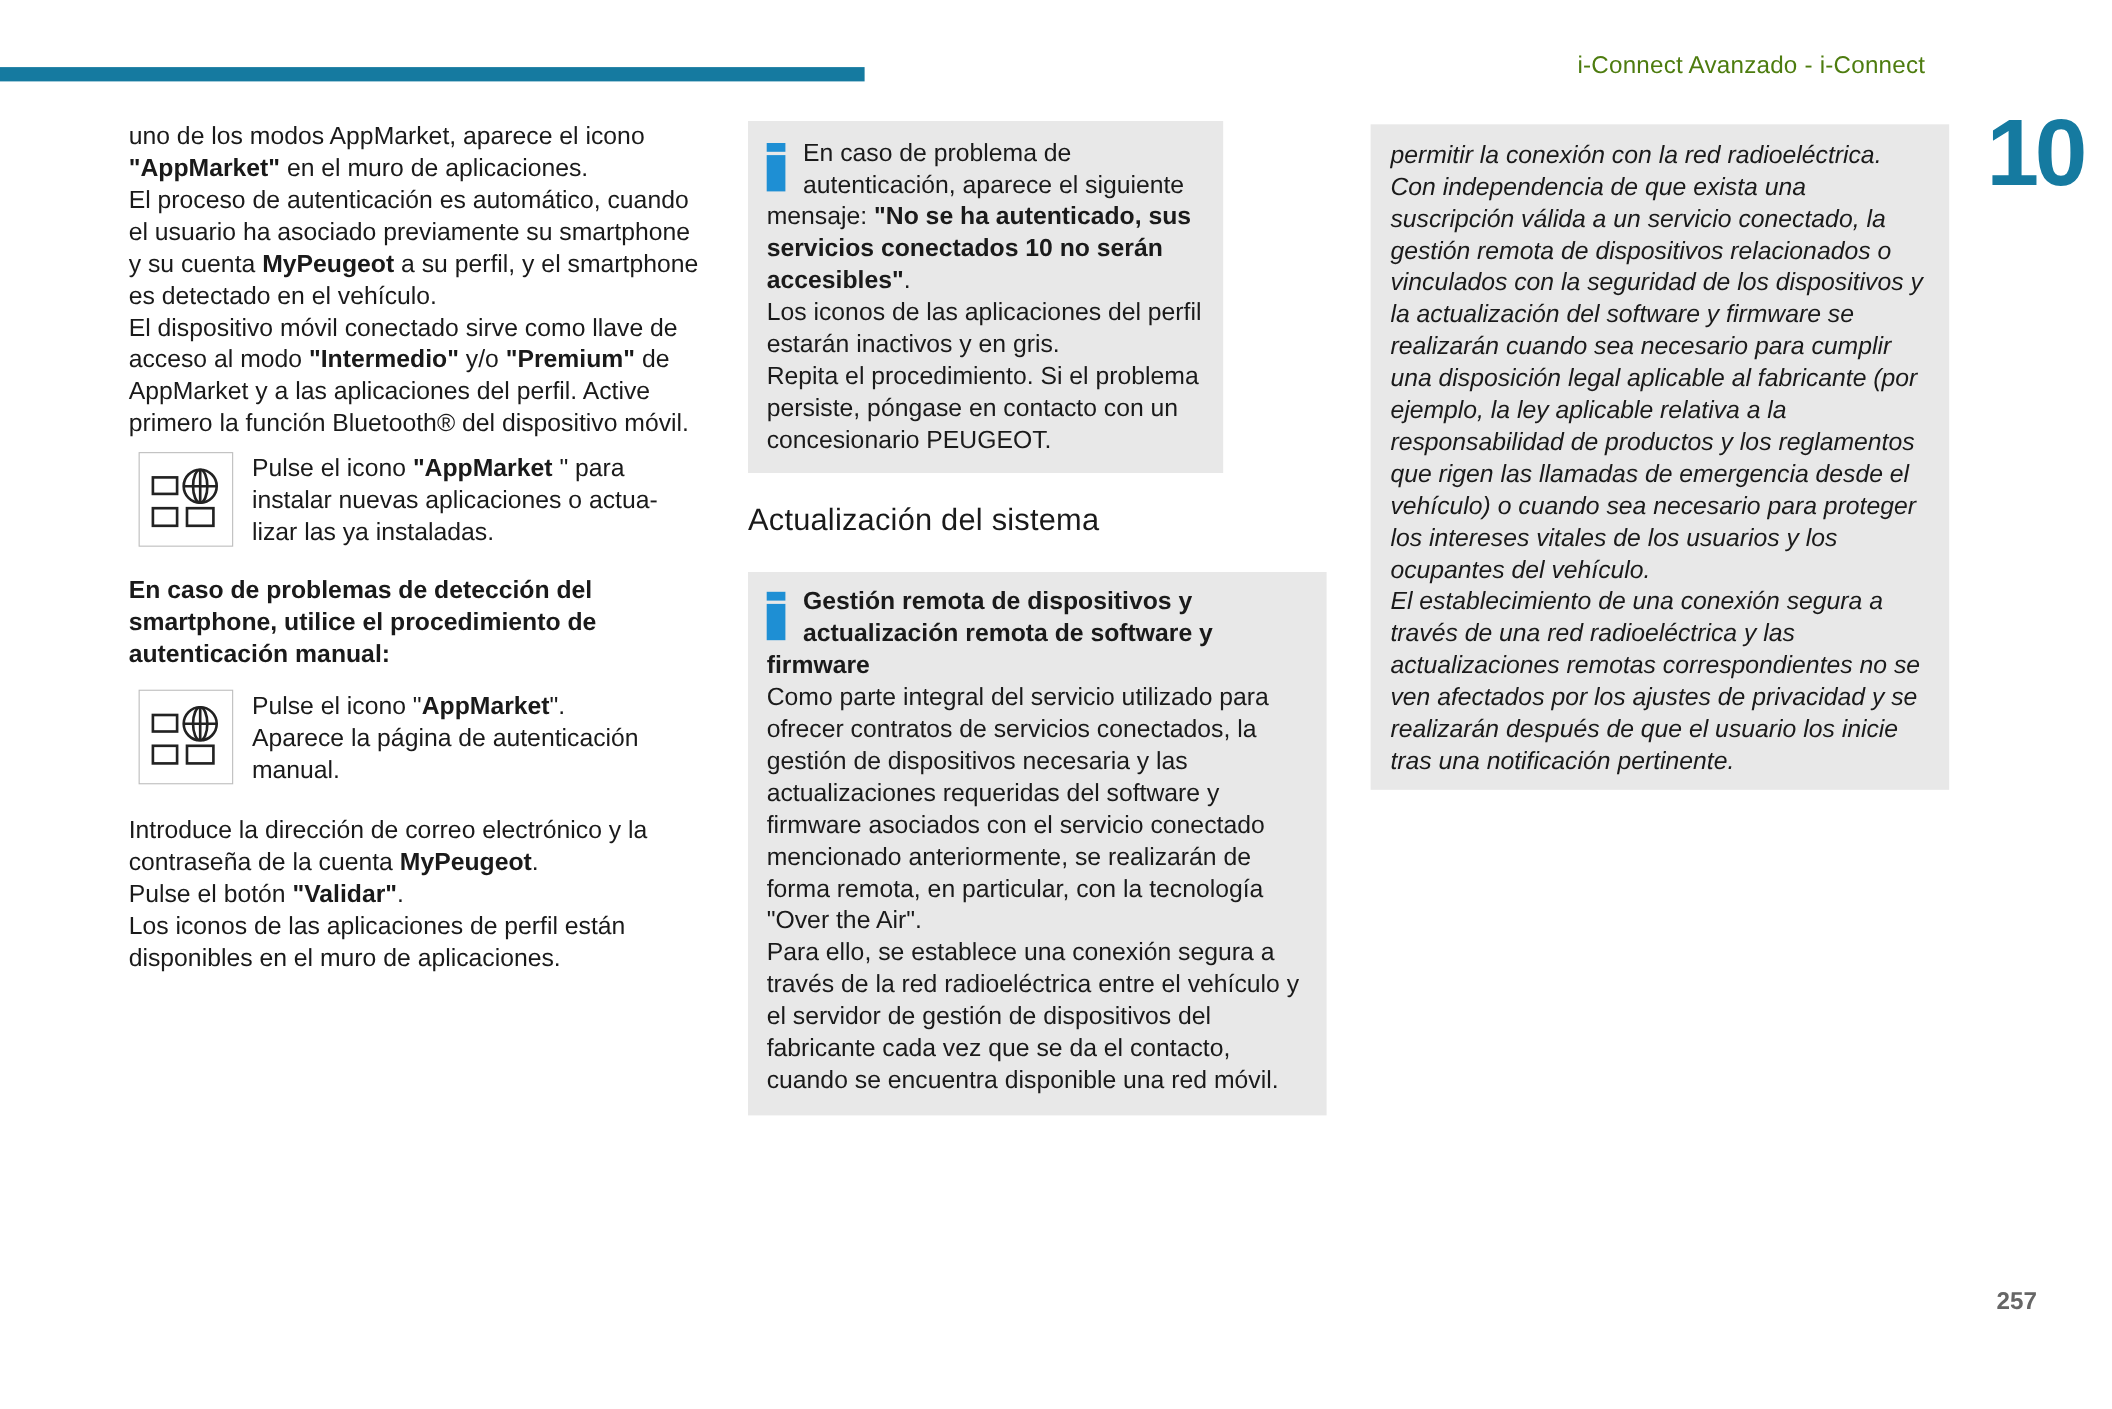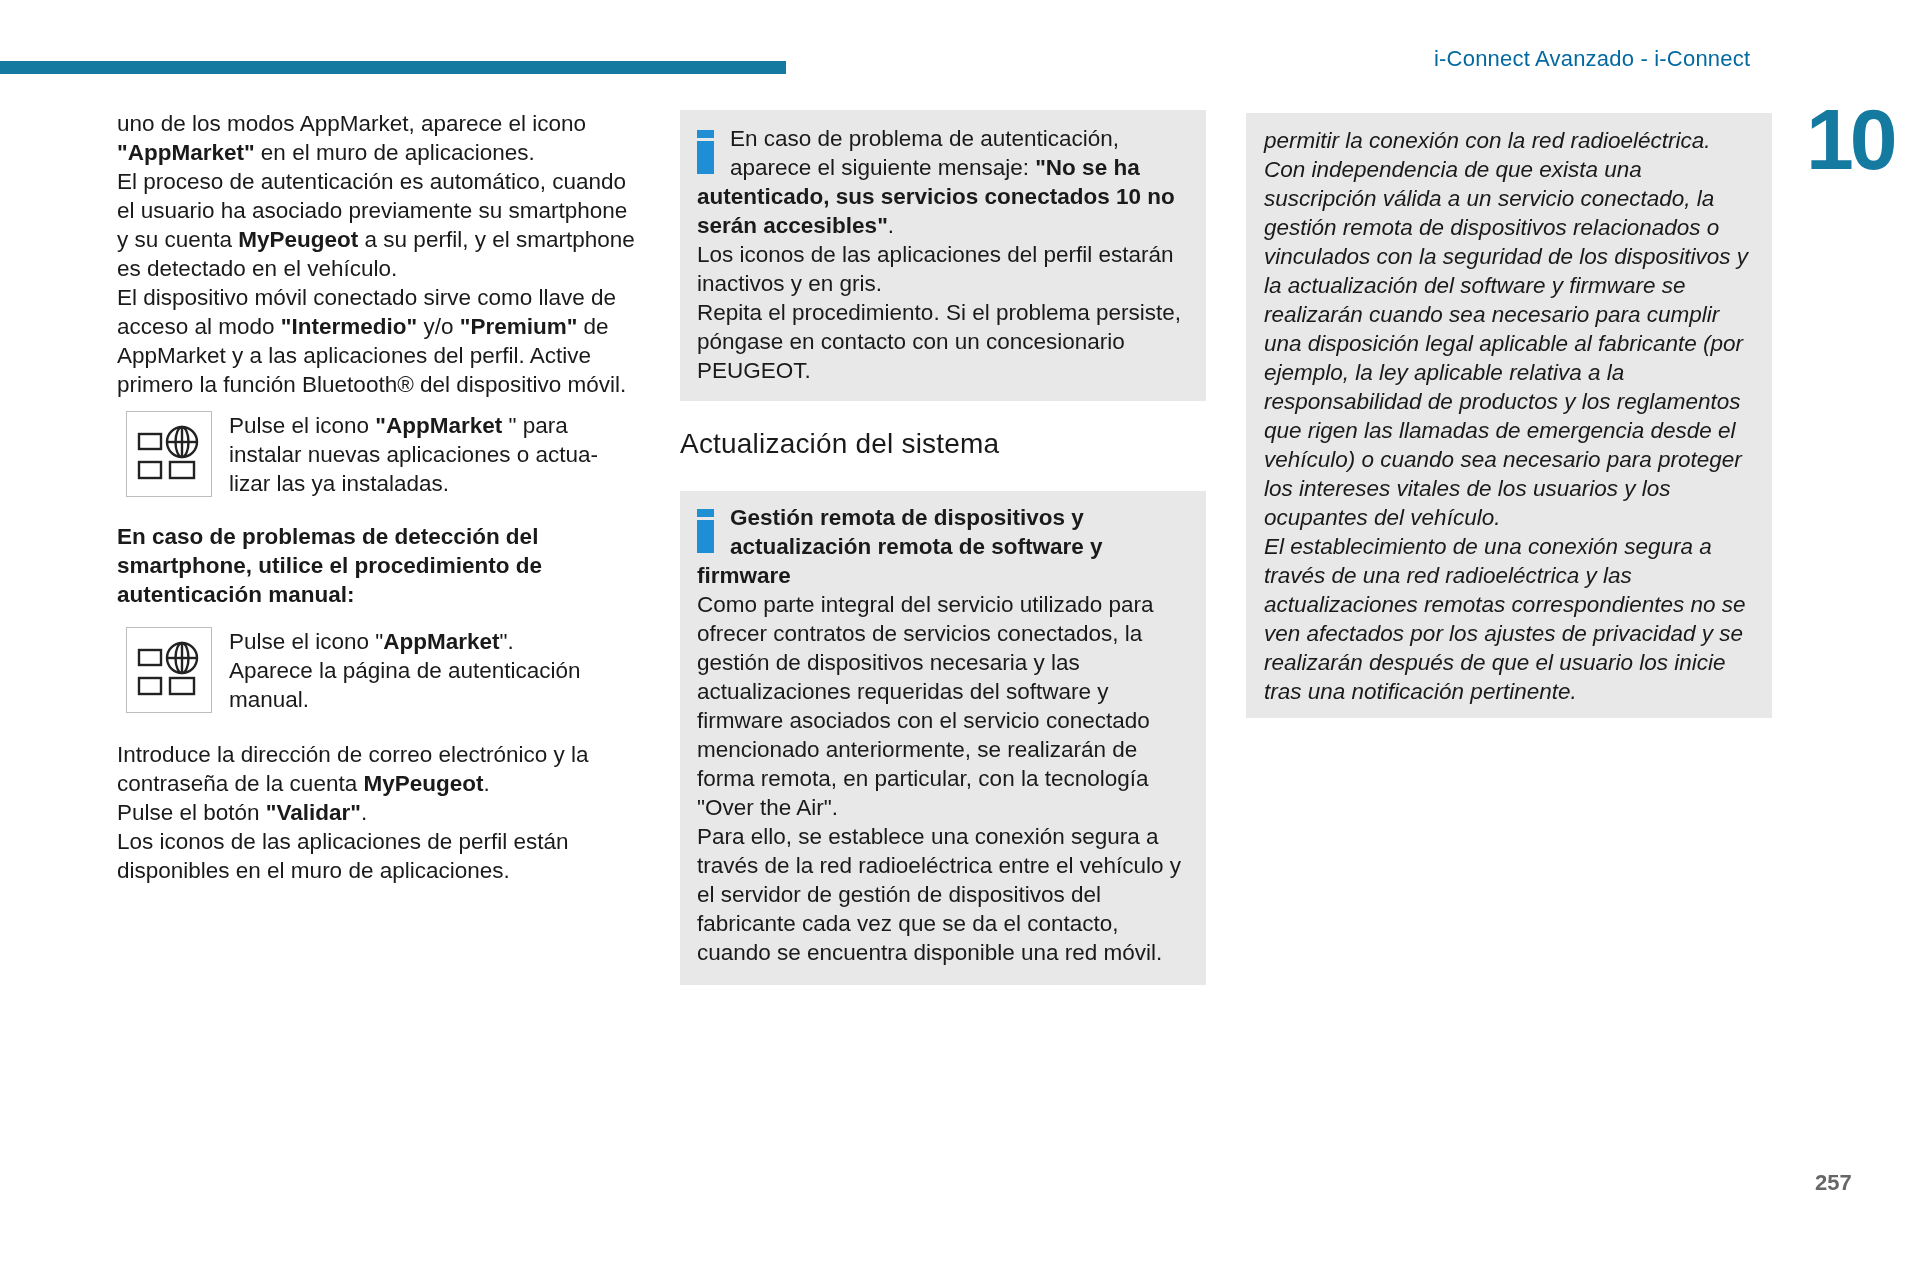--- a/index.html
+++ b/index.html
@@ -2,21 +2,21 @@
 <html><head>
 <meta charset="utf-8">
 <style>
   html, body { margin: 0; padding: 0; }
   body {
     width: 1920px; height: 1281px; position: relative; overflow: hidden;
     background: #ffffff; color: #1a1a1a;
     font-family: "Liberation Sans", "DejaVu Sans", sans-serif;
   }
   .topbar { position: absolute; left: 0; top: 61px; width: 786px; height: 13px; background: #157aa0; }
-  .running-head { position: absolute; left: 1434px; top: 46px; font-size: 22px; color: #0369a1; letter-spacing: 0.2px; text-align: center; }
+  .running-head { position: absolute; left: 1434px; top: 46px; font-size: 22px; color: #4d7c0f; letter-spacing: 0.2px; text-align: center; }
   .chapter-num { position: absolute; left: 1806px; top: 96px; font-size: 86px; font-weight: bold; color: #157aa0; letter-spacing: -4px; line-height: 1; }
   .page-num { position: absolute; left: 1815px; top: 1170px; font-size: 22px; font-weight: bold; color: #666; }
 
   .col { position: absolute; font-size: 22.5px; line-height: 29px; }
   .col p { margin: 0; }
   .col1 { left: 117px; top: 109px; width: 520px; }
   .col2 { left: 682px; top: 109px; width: 526px; }
   .col3 { left: 1246px; top: 109px; width: 524px; }
 
   b { font-weight: bold; }
@@ -93,21 +93,21 @@
   </div>
 
   <p style="margin-top:26px;">
     <span>Introduce la dirección de correo electrónico y la contraseña de la cuenta </span><b>MyPeugeot</b><span>.</span><br>
     <span>Pulse el botón </span><b>"Validar"</b><span>.</span><br>
     <span>Los iconos de las aplicaciones de perfil están disponibles en el muro de aplicaciones.</span>
   </p>
 </div>
 
 <div class="col col2" style="left:682px; top:110px;">
-  <div class="infobox" style="margin-left:-2px; width:526px; padding-top:14px; padding-bottom:16px;">
+  <div class="infobox" style="margin-left:-2px; width:432px; padding-top:14px; padding-bottom:16px;">
     <div class="info-i">
         <div class="dot"></div>
         <div class="stem"></div>
       </div>
     <span>En caso de problema de autenticación, aparece el siguiente mensaje: </span><b>"No se ha autenticado, sus servicios conectados 10 no serán accesibles"</b><span>.</span><br>
     <span>Los iconos de las aplicaciones del perfil estarán inactivos y en gris.</span><br>
     <span>Repita el procedimiento. Si el problema persiste, póngase en contacto con un concesionario PEUGEOT.</span>
   </div>
 
 

